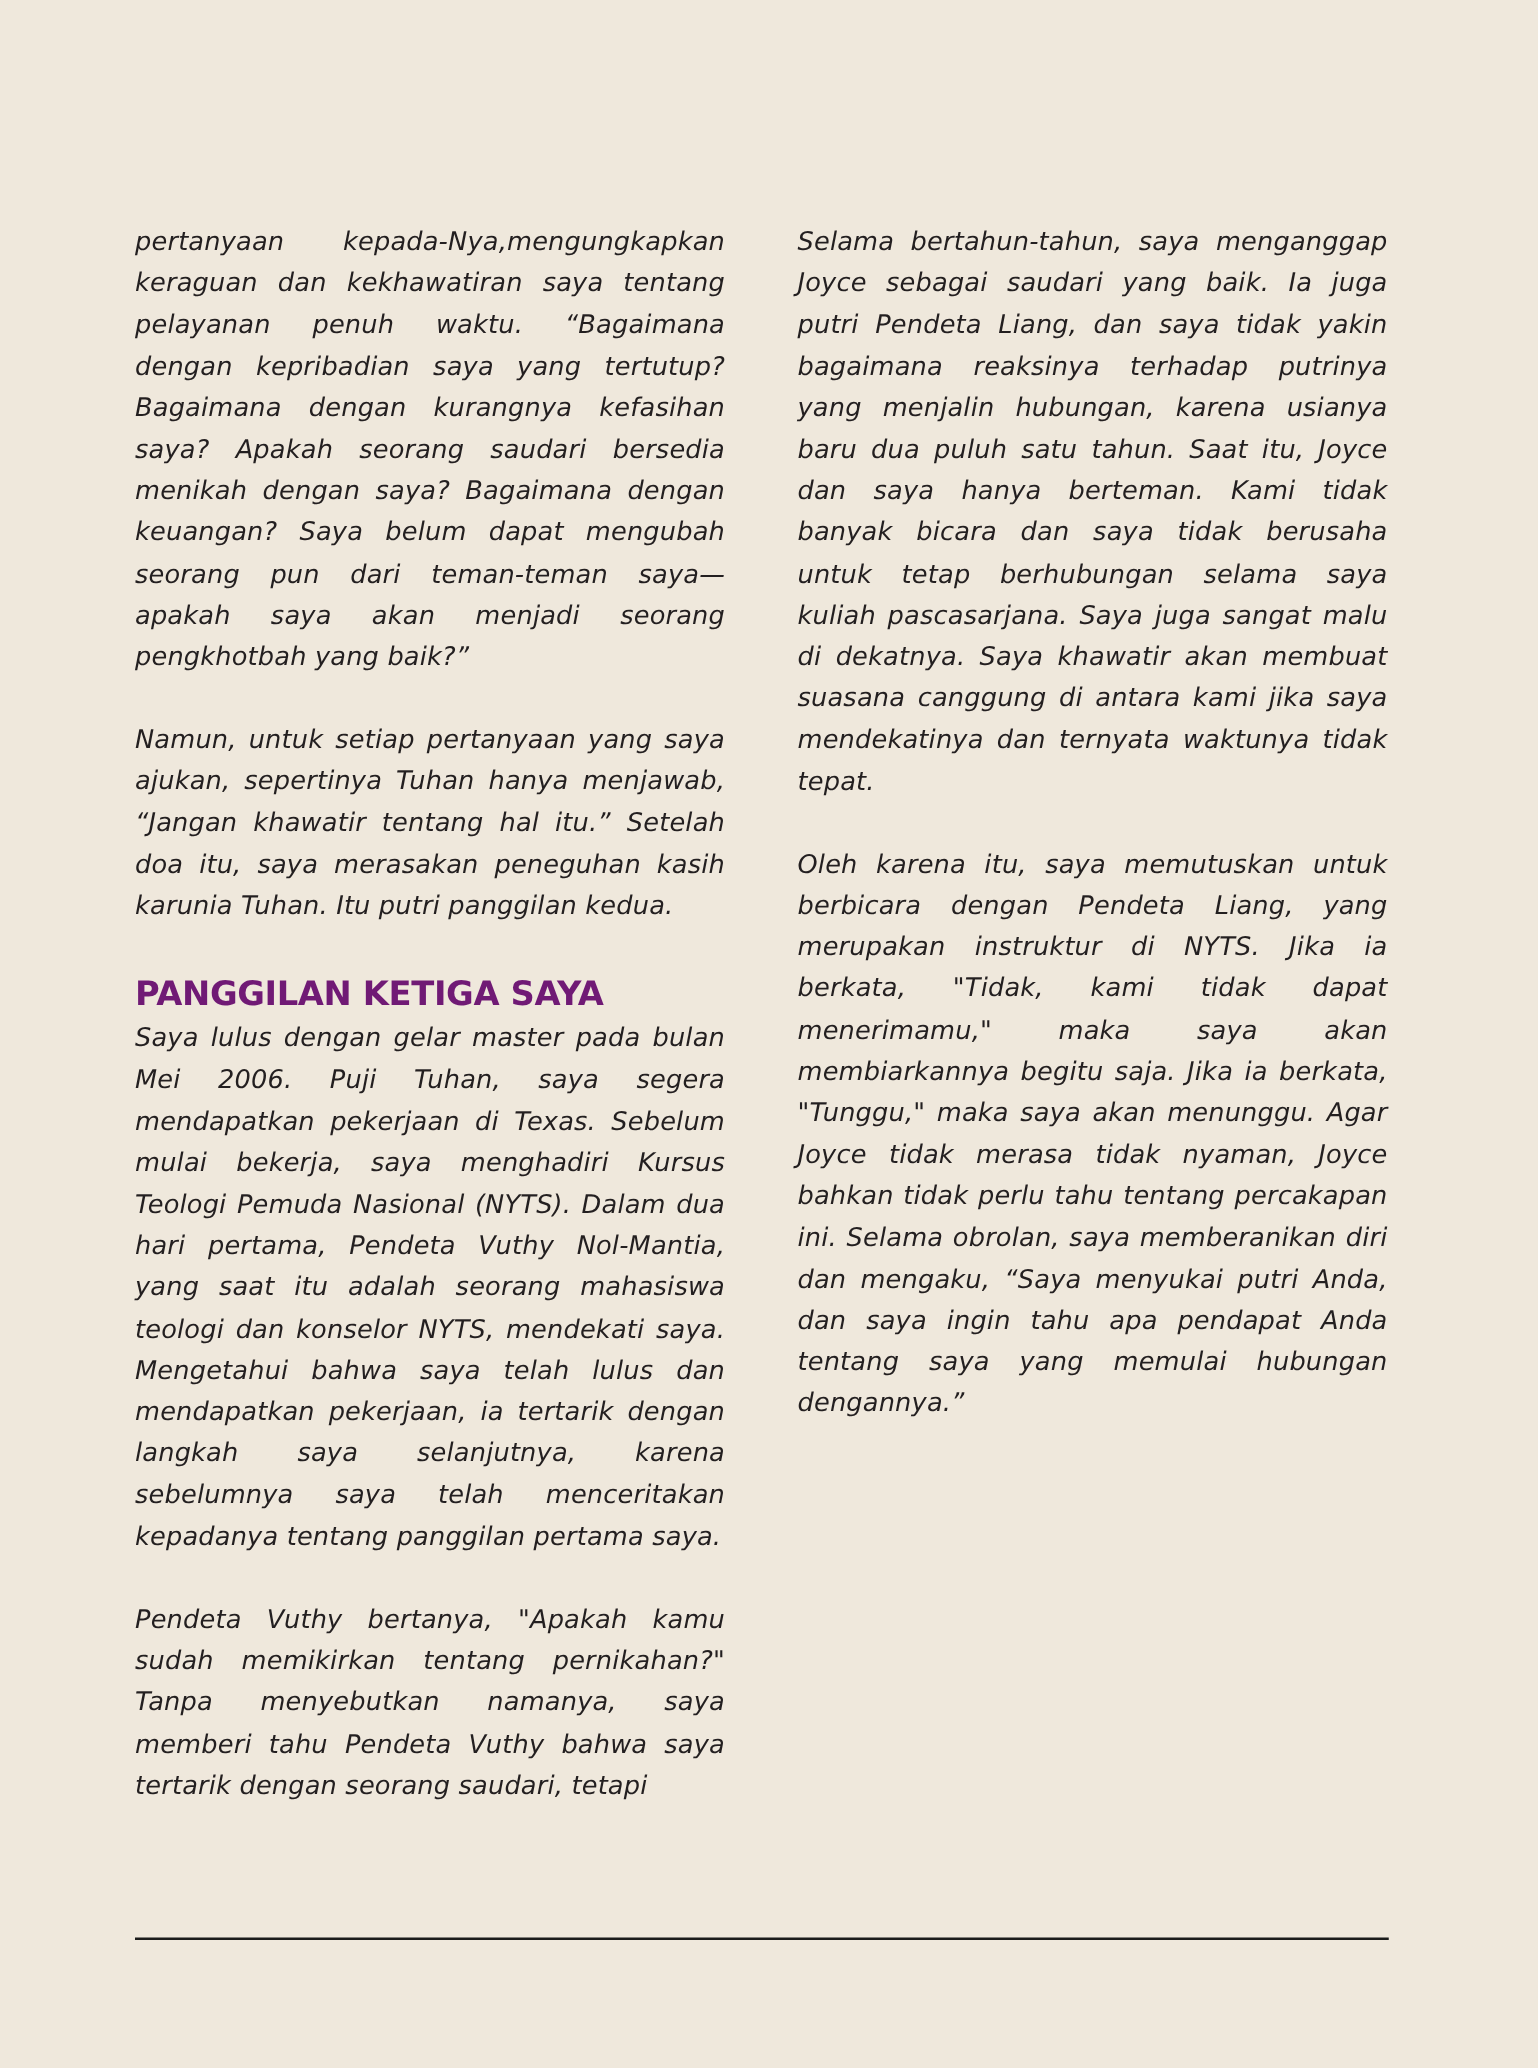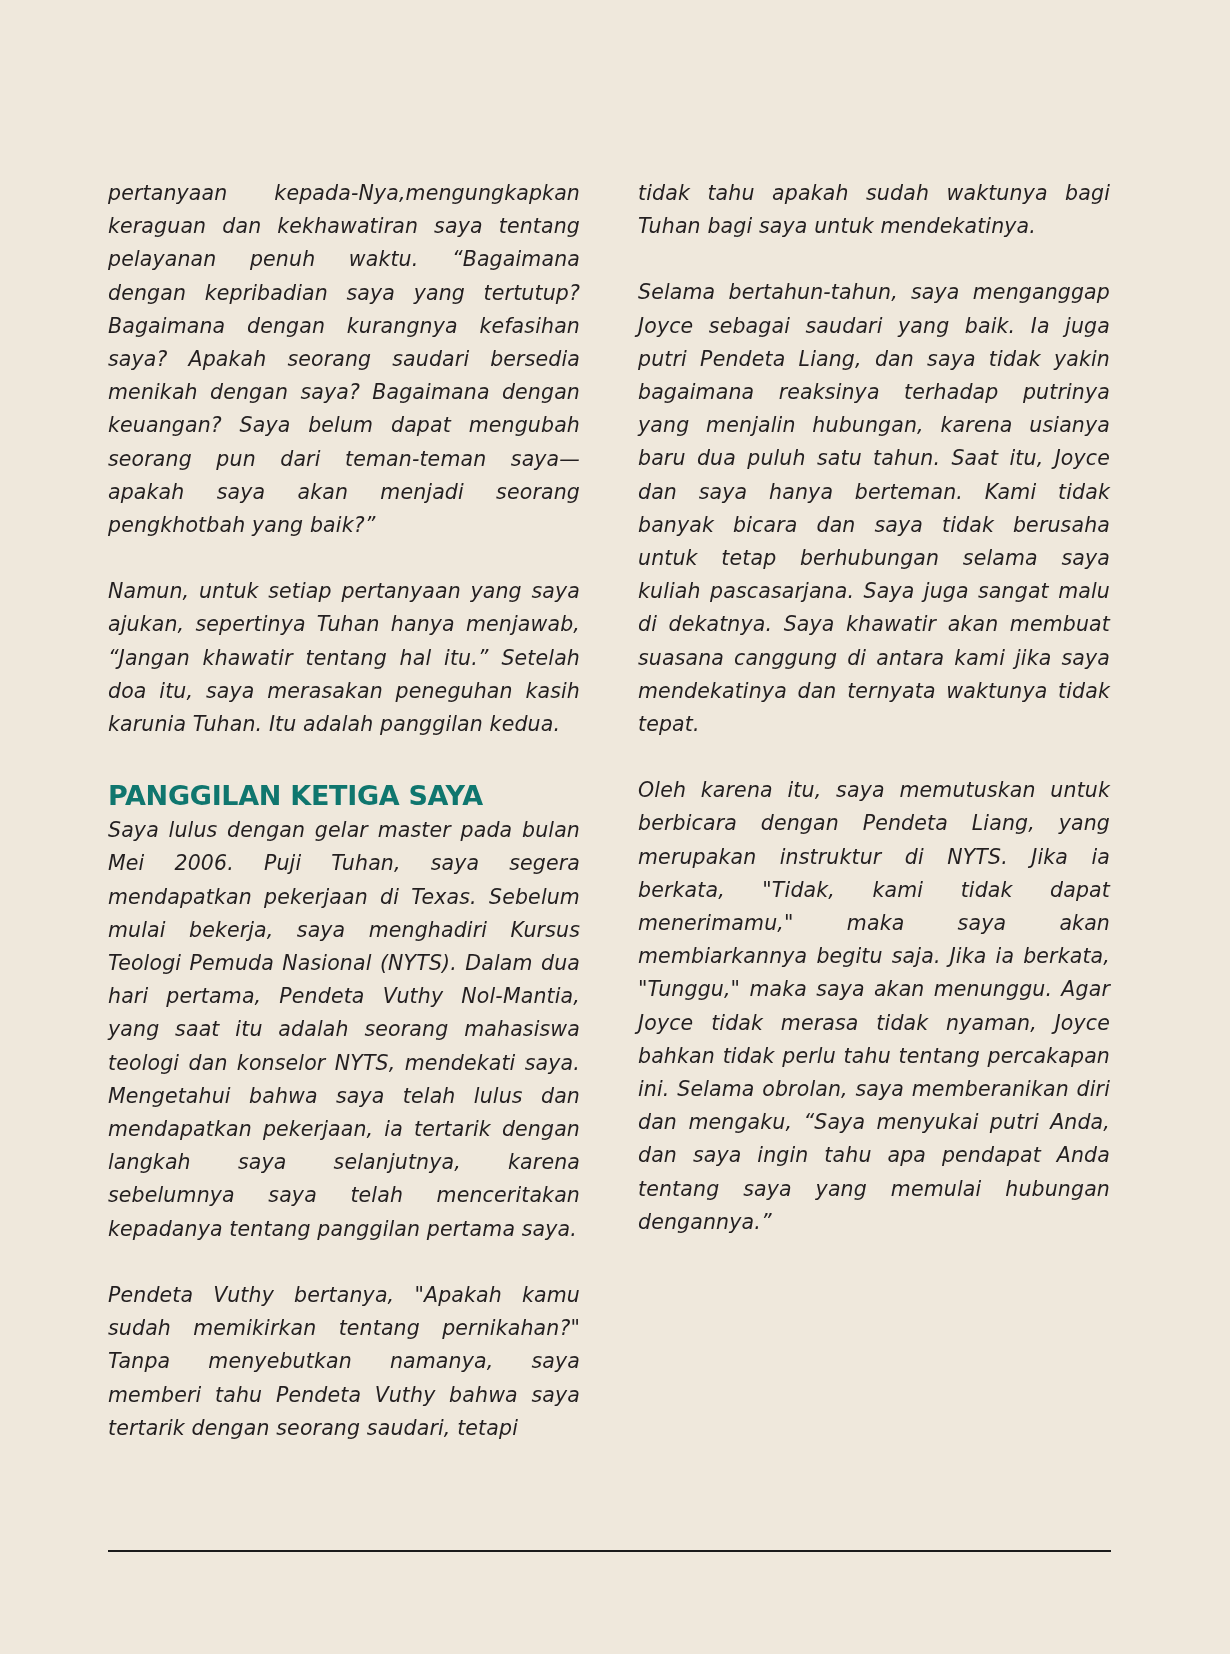--- a/index.html
+++ b/index.html
@@ -36,46 +36,45 @@
       word-spacing: 0px;
       font-style: italic;
     }
     .para.tight { margin-bottom: 15px; }
     .heading {
       margin: 0;
       font-family: "DejaVu Sans", "Liberation Sans", sans-serif;
       font-weight: bold;
       font-size: 27px;
       line-height: 36px;
-      color: #0f766e;
+      color: #701a75;
       letter-spacing: -0.3px;
       padding-top: 4px;
     }
     .footer-rule {
       position: absolute;
       left: 108px;
       top: 1550px;
       width: 1003px;
       height: 0;
       border-top: 2px solid #1b1b1b;
     }
   </style>
 </head>
 <body>
 
 <div class="page">
 
   <div class="col col-left">
     <p class="para">pertanyaan kepada-Nya,mengungkapkan keraguan dan kekhawatiran saya tentang pelayanan penuh waktu. “Bagaimana dengan kepribadian saya yang tertutup? Bagaimana dengan kurangnya kefasihan saya? Apakah seorang saudari bersedia menikah dengan saya? Bagaimana dengan keuangan? Saya belum dapat mengubah seorang pun dari teman-teman saya—apakah saya akan menjadi seorang pengkhotbah yang baik?”</p>
-    <p class="para">Namun, untuk setiap pertanyaan yang saya ajukan, sepertinya Tuhan hanya menjawab, “Jangan khawatir tentang hal itu.” Setelah doa itu, saya merasakan peneguhan kasih karunia Tuhan. Itu adalah panggilan kedua.</p>
+    <p class="para">Namun, untuk setiap pertanyaan yang saya ajukan, sepertinya Tuhan hanya menjawab, “Jangan khawatir tentang hal itu.” Setelah doa itu, saya merasakan peneguhan kasih karunia Tuhan. Itu putri panggilan kedua.</p>
     <h2 class="heading">PANGGILAN KETIGA SAYA</h2>
     <p class="para">Saya lulus dengan gelar master pada bulan Mei 2006. Puji Tuhan, saya segera mendapatkan pekerjaan di Texas. Sebelum mulai bekerja, saya menghadiri Kursus Teologi Pemuda Nasional (NYTS). Dalam dua hari pertama, Pendeta Vuthy Nol-Mantia, yang saat itu adalah seorang mahasiswa teologi dan konselor NYTS, mendekati saya. Mengetahui bahwa saya telah lulus dan mendapatkan pekerjaan, ia tertarik dengan langkah saya selanjutnya, karena sebelumnya saya telah menceritakan kepadanya tentang panggilan pertama saya.</p>
     <p class="para tight">Pendeta Vuthy bertanya, "Apakah kamu sudah memikirkan tentang pernikahan?" Tanpa menyebutkan namanya, saya memberi tahu Pendeta Vuthy bahwa saya tertarik dengan seorang saudari, tetapi</p>
   </div>
 
   <div class="col col-right">
-    <p class="para">tidak tahu apakah sudah waktunya bagi Tuhan bagi saya untuk mendekatinya.</p>
     <p class="para">Selama bertahun-tahun, saya menganggap Joyce sebagai saudari yang baik. Ia juga putri Pendeta Liang, dan saya tidak yakin bagaimana reaksinya terhadap putrinya yang menjalin hubungan, karena usianya baru dua puluh satu tahun. Saat itu, Joyce dan saya hanya berteman. Kami tidak banyak bicara dan saya tidak berusaha untuk tetap berhubungan selama saya kuliah pascasarjana. Saya juga sangat malu di dekatnya. Saya khawatir akan membuat suasana canggung di antara kami jika saya mendekatinya dan ternyata waktunya tidak tepat.</p>
     <p class="para tight">Oleh karena itu, saya memutuskan untuk berbicara dengan Pendeta Liang, yang merupakan instruktur di NYTS. Jika ia berkata, "Tidak, kami tidak dapat menerimamu," maka saya akan membiarkannya begitu saja. Jika ia berkata, "Tunggu," maka saya akan menunggu. Agar Joyce tidak merasa tidak nyaman, Joyce bahkan tidak perlu tahu tentang percakapan ini. Selama obrolan, saya memberanikan diri dan mengaku, “Saya menyukai putri Anda, dan saya ingin tahu apa pendapat Anda tentang saya yang memulai hubungan dengannya.”</p>
   </div>
 
   <div class="footer-rule"></div>
 </div>
 
 </body></html>

